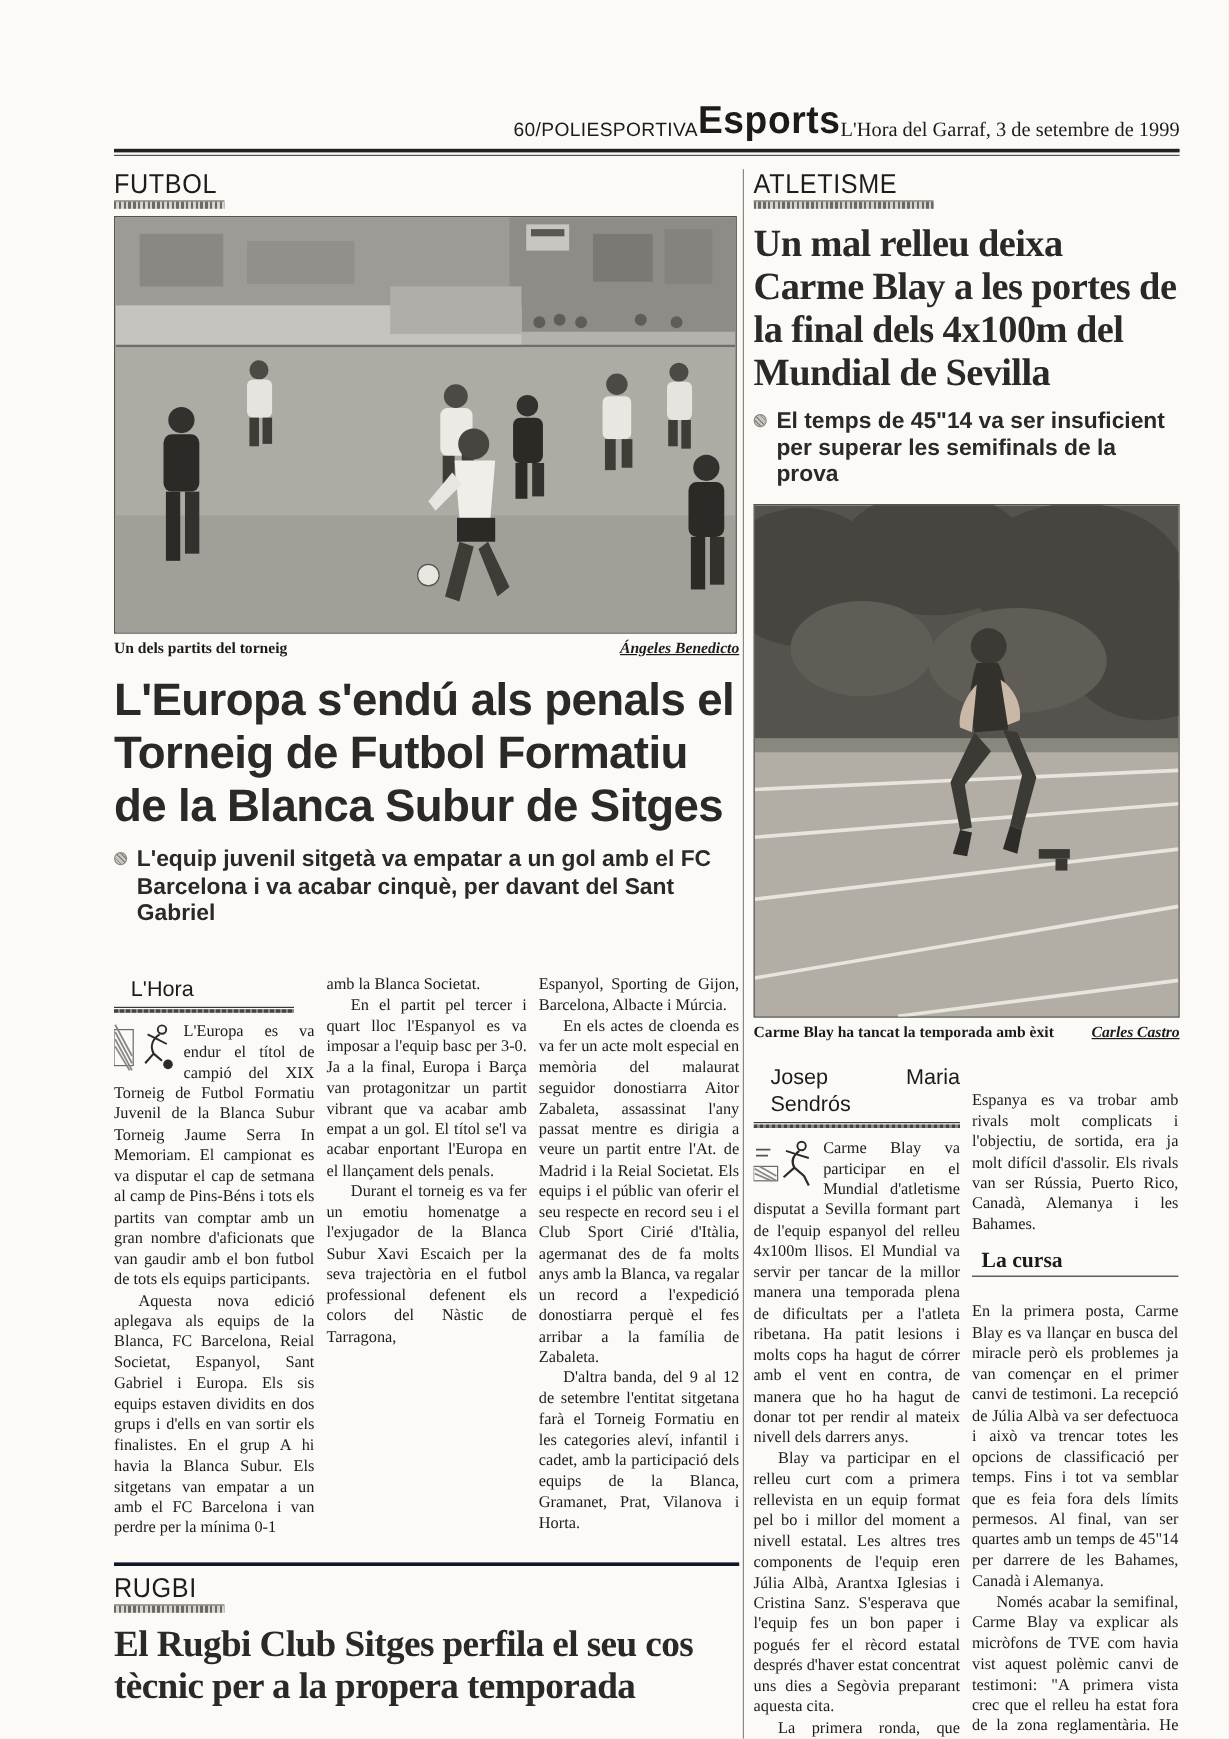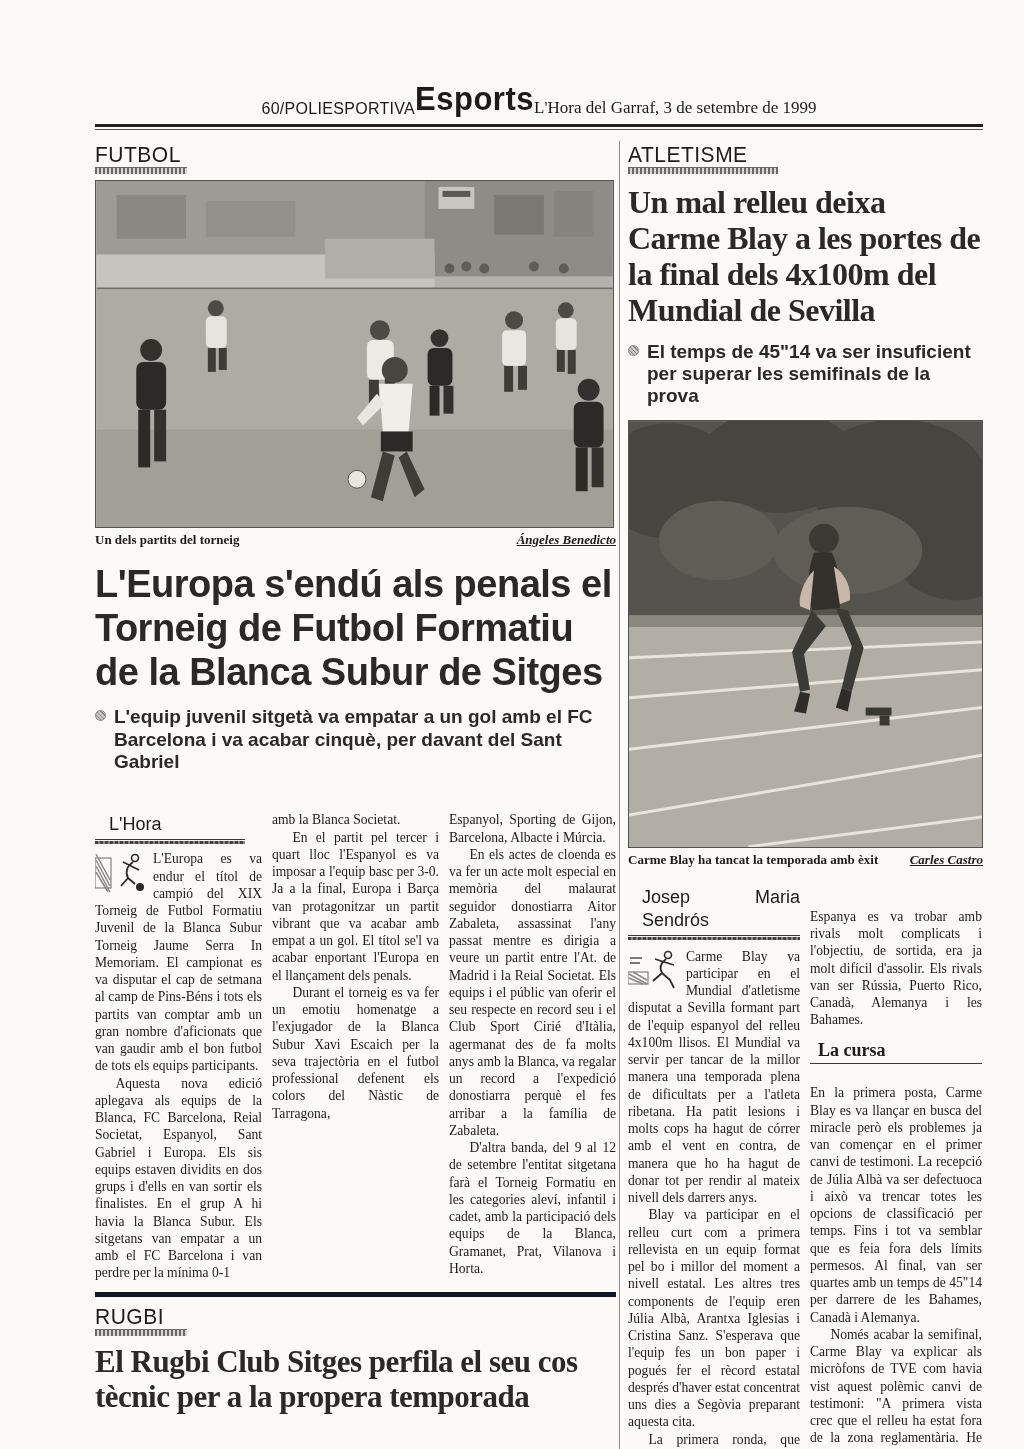--- a/index.html
+++ b/index.html
@@ -5,21 +5,21 @@
   * { margin:0; padding:0; box-sizing:border-box; }
   html,body { background:#e8e6e2; }
   .page {
     position:relative; width:1024px; height:1449px; margin:0 auto;
     background:#fbfaf7; color:#1c1b19; overflow:hidden;
     font-family:"Liberation Serif", serif;
   }
   .inner { position:absolute; left:95px; top:82px; width:888px; }
 
   
-  .masthead { display:flex; align-items:flex-end; justify-content:center;
+  .masthead { display:flex; align-items:flex-end; justify-content:flex-end;
     border-bottom:3px solid #22211f; padding-bottom:6px; position:relative; }
   .masthead:after { content:""; position:absolute; left:0; right:0; bottom:-6px; height:1px; background:#55534f; }
   .mast-left  { font-family:"Liberation Sans",sans-serif; font-size:16px; letter-spacing:.3px; }
   .mast-center{ font-family:"Liberation Sans",sans-serif; font-weight:bold; font-size:31px; letter-spacing:.5px; transform:scaleY(1.05); }
   .mast-right { font-family:"Liberation Serif",serif; font-size:17px; }
 
   
   .regions { display:flex; margin-top:14px; }
   .region-left  { width:521px; }
   .v-divider { width:1px; background:#8a8884; margin:0 4px 0 3px; }
@@ -63,21 +63,21 @@
   .cols { display:flex; margin-top:14px; }
   .col { font-size:13.6px; line-height:1.27; text-align:justify; }
   .col + .col { margin-left:10px; }
   .cols-3 .col { width:167px; }
   .cols-2 .col { width:172px; }
   .para { text-indent:1.5em; }
   .para:first-child { text-indent:0; }
   .fig-icon { float:left; width:52px; height:42px; margin:2px 6px 0 0; }
   .mini-sub { font-weight:bold; font-size:18px; padding:10px 0 2px 8px;
     border-bottom:1px solid #3a3936; margin-bottom:20px; }
-  .rugbi-block { margin-top:10px; border-top:5px solid #0f172a; padding-top:6px; }
+  .rugbi-block { margin-top:20px; border-top:3px solid #0f172a; padding-top:6px; }
 </style>
 </head>
 <body>
 
 <div class="page">
   <div class="inner">
 
     <div class="masthead">
       <span class="mast-left">60/POLIESPORTIVA</span>
       <span class="mast-center">Esports</span>

